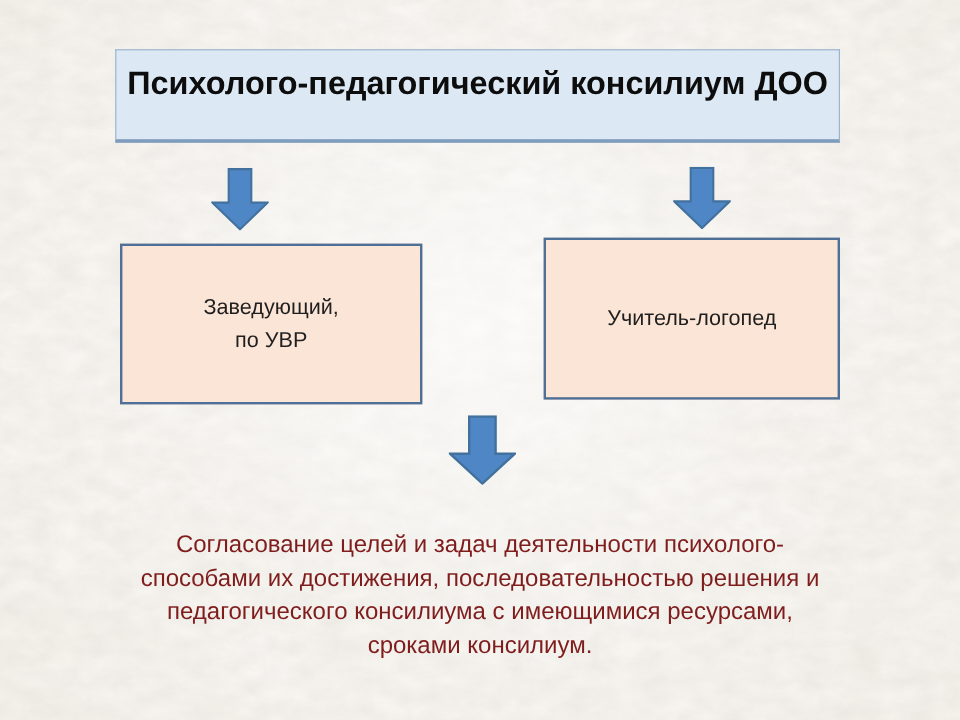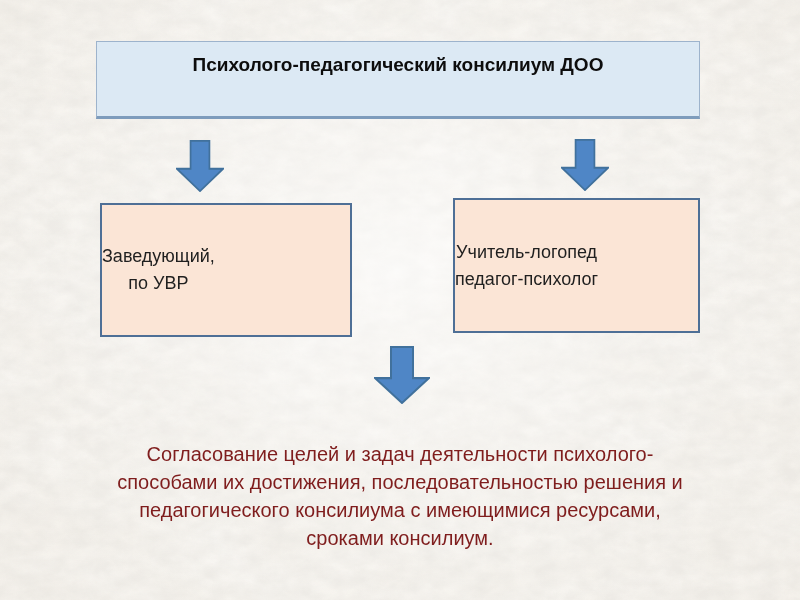--- a/index.html
+++ b/index.html
@@ -33,32 +33,32 @@
   .title-box {
     left: 96px; top: 41px;
     width: 604px; height: 78px;
     background: #dce9f4;
     border: 1px solid #9db3cc;
     border-bottom: 3px solid #7e9cbc;
     text-align: center;
     padding-top: 12px;
   }
   .title-text {
-    font-size: 19px;
+    font-size: 27px;
     font-weight: bold;
     color: #0d0d0d;
     letter-spacing: 0px;
   }
 
   .role-box {
     background: #fbe5d6;
     border: 2px solid #4e6f96;
     display: flex;
     align-items: center;
-    justify-content: flex-start;
+    justify-content: center;
     text-align: center;
     font-size: 18px;
     line-height: 27px;
     color: #1f1f1f;
   }
   .role-box-left  { left: 100px; top: 203px; width: 252px; height: 134px; }
   .role-box-right { left: 453px; top: 198px; width: 247px; height: 135px; }
 
   .u-char {
     border-bottom: 2px solid #2b2b2b;
@@ -122,21 +122,20 @@
   <div class="layer role-box role-box-left">
     <div>
       <div>Заведующий,</div>
       <div>по УВР</div>
     </div>
   </div>
 
   <div class="layer role-box role-box-right">
     <div>
       <div>Учитель-логопед</div>
-      <div>педагог-психолог</div>
     </div>
   </div>
 
   <svg class="arrow arrow-center" width="56" height="58" viewBox="0 0 56 56" preserveAspectRatio="none" aria-hidden="true">
     <polygon points="17,1 39,1 39,31 55,31 28,55 1,31 17,31" fill="#4f86c6" stroke="#41719c" stroke-width="2"></polygon>
   </svg>
 
   <div class="layer summary">
     <div>Согласование целей и задач деятельности психолого-</div>
     <div>способами их достижения, последовательностью решения и</div>

